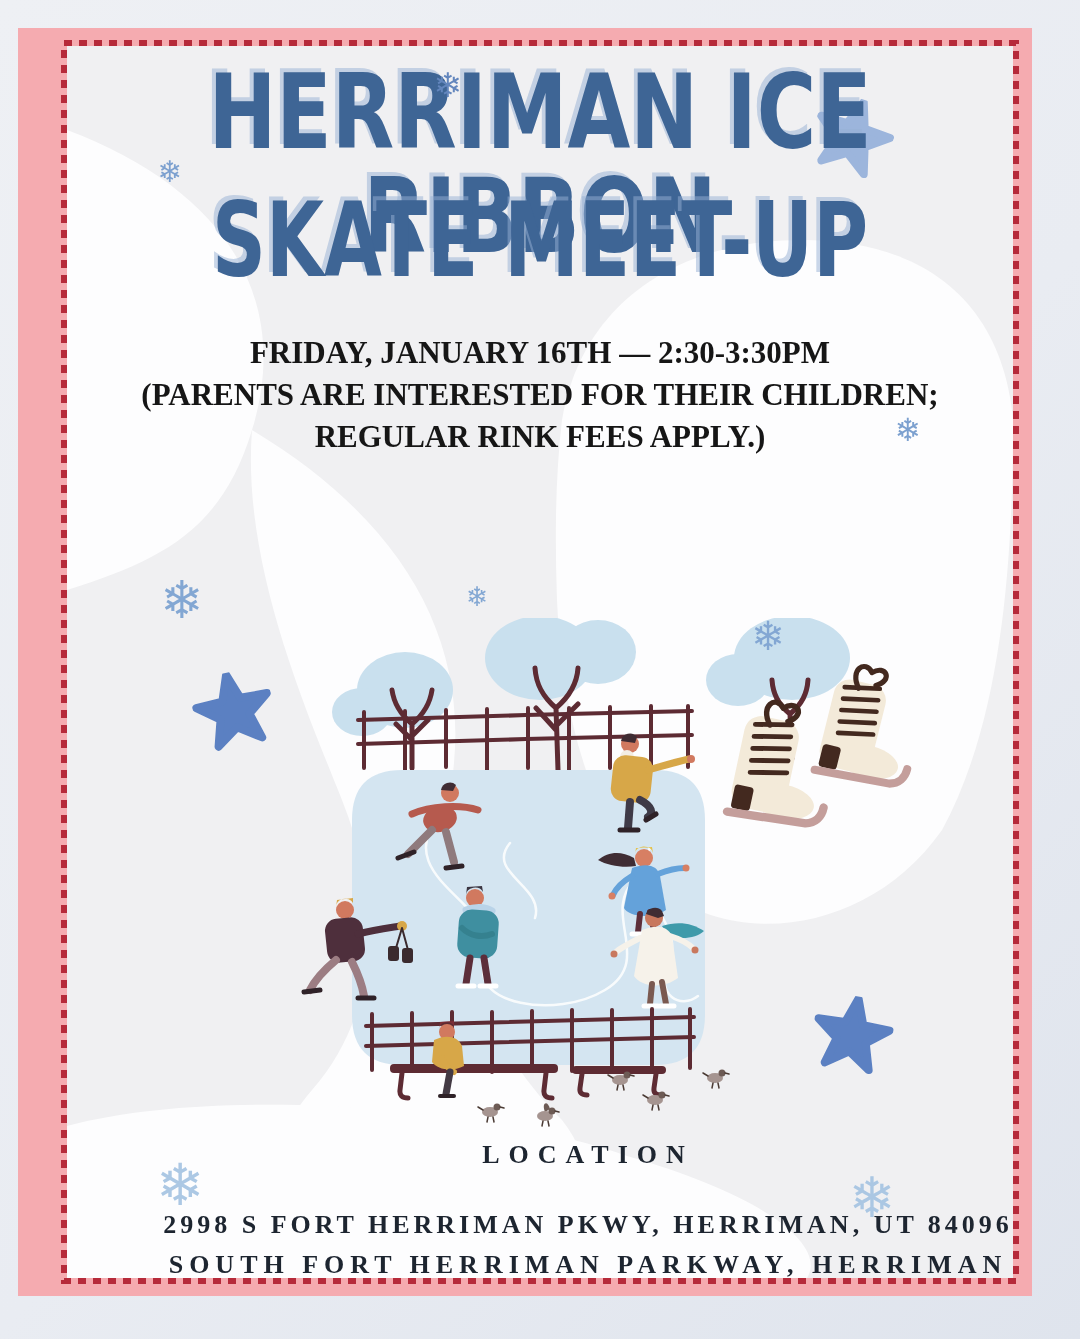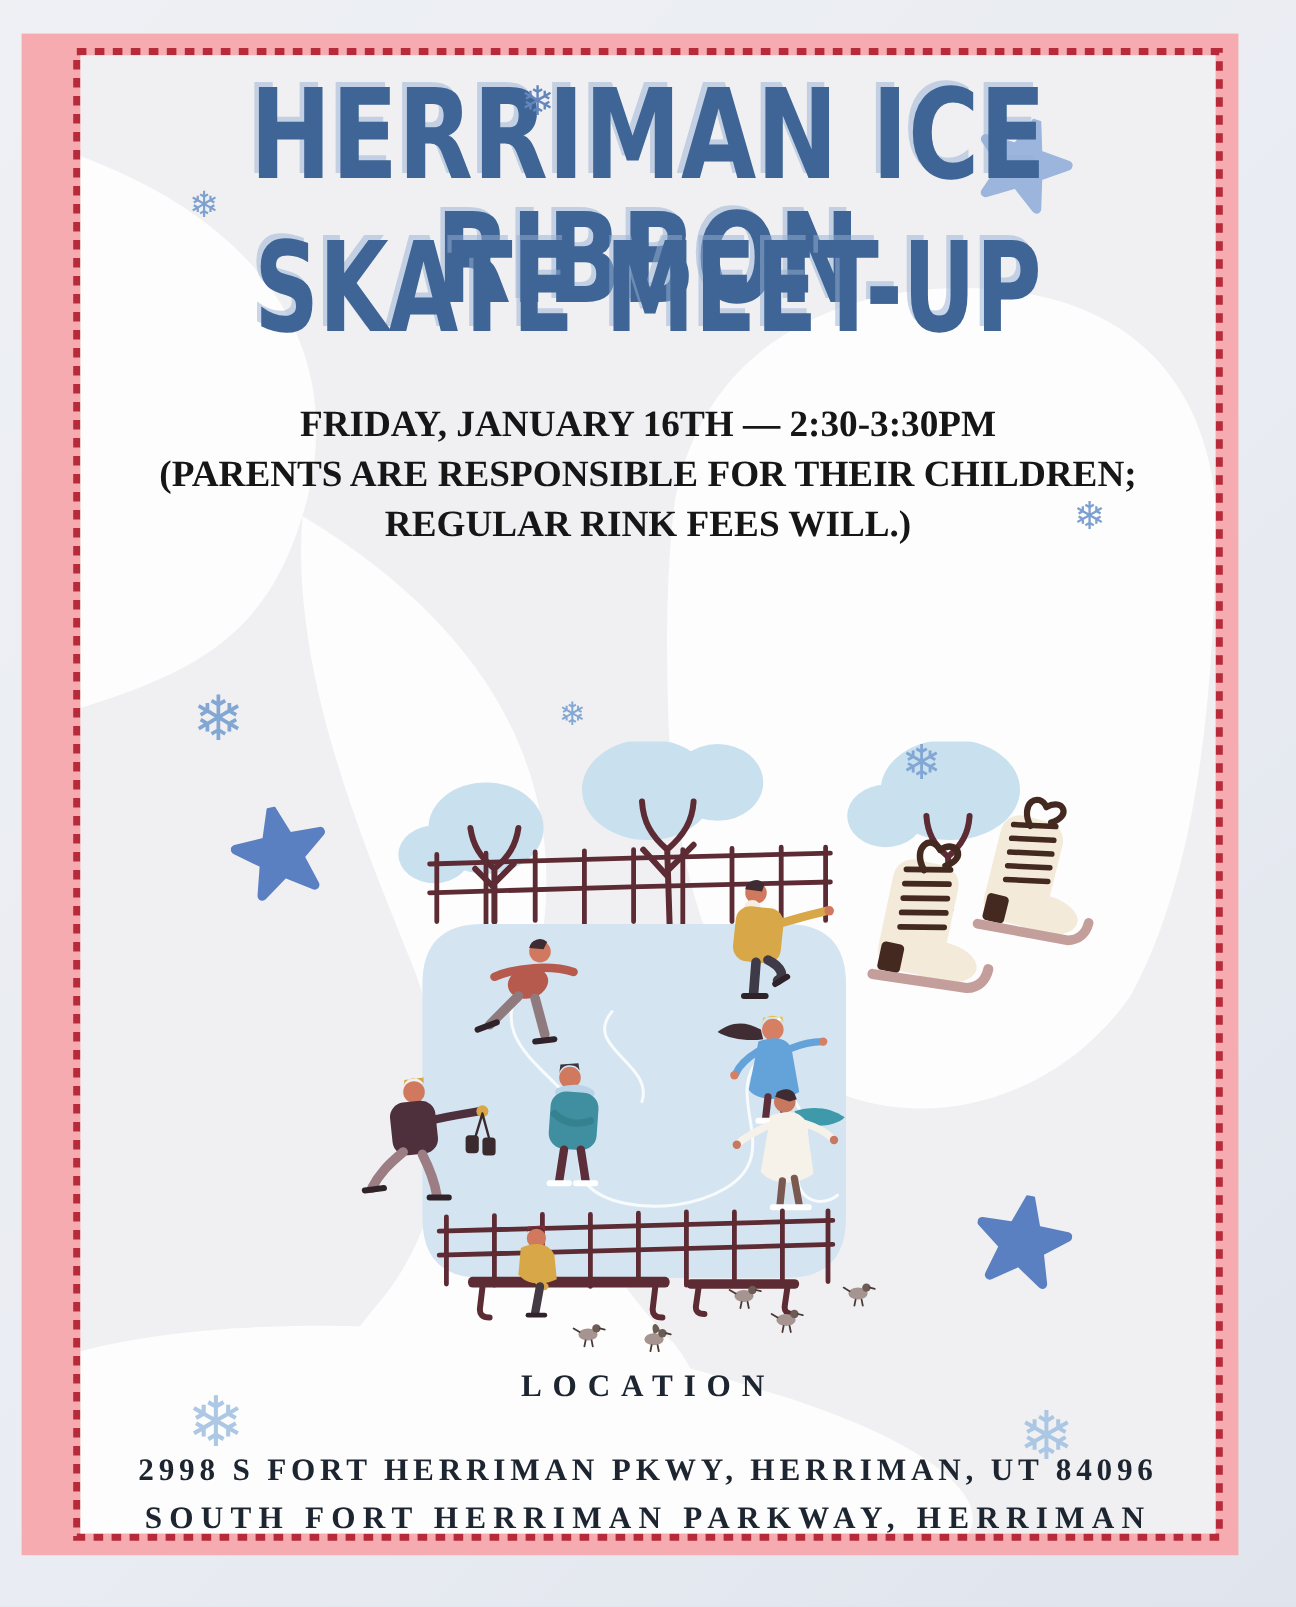--- a/index.html
+++ b/index.html
@@ -11,21 +11,21 @@
   .content{position:absolute;left:67px;top:46px;width:946px;height:1232px;
            background:#f0f0f2;overflow:hidden;}
   .bgblobs{position:absolute;left:0;top:0;width:946px;height:1232px;}
   .title{position:absolute;width:100%;margin:0;text-align:center;line-height:1;
          font-family:"DejaVu Sans",sans-serif;font-weight:700;color:#3e6595;
          text-shadow:-5px -4px 0 rgba(150,175,212,.5);z-index:2;}
   .title.line1{top:14px;font-size:104px;transform:scaleX(.78);}
   .title.line2{top:142px;font-size:104px;transform:scaleX(.72);}
   .body-text{position:absolute;top:286px;left:0;width:100%;text-align:center;
              font-size:31px;line-height:42px;font-weight:700;color:#161616;z-index:2;}
-  .loc{position:absolute;width:100%;text-align:center;font-weight:700;color:#1d2530;z-index:2;}
+  .loc{position:absolute;width:100%;text-align:center;font-weight:700;color:#1d2530;z-index:2;padding-left:48px;}
   .loc-heading{top:1094px;font-size:26px;letter-spacing:9px;}
   .loc-line1{top:1128px;font-size:26px;letter-spacing:4px;margin-top:36px;}
   .loc-line2{top:1204px;font-size:26px;letter-spacing:6px;}
   .illu{position:absolute;left:233px;top:572px;width:640px;height:520px;z-index:1;}
   .star{position:absolute;width:80px;height:80px;z-index:1;}
   .sf{position:absolute;transform:translate(-50%,-50%);line-height:1;z-index:5;
       font-family:"DejaVu Sans",sans-serif;}
 </style>
 </head>
 <body>
@@ -49,22 +49,22 @@
 
     <svg class="star" style="left:745px;top:52px;transform:rotate(18deg);z-index:1;" viewBox="0 0 80 80">
       <path d="M40,2 L49.2,27.4 L76.1,28.3 L54.8,44.8 L62.3,70.7 L40,55.6 L17.7,70.7 L25.2,44.8 L3.9,28.3 L30.8,27.4 Z" fill="#9cb5dc" stroke="#9cb5dc" stroke-width="8" stroke-linejoin="round"></path>
     </svg>
 
     <h1 class="title line1">HERRIMAN ICE RIBBON</h1>
     <h1 class="title line2">SKATE MEET-UP</h1>
 
     <div class="body-text">
       <div>FRIDAY, JANUARY 16TH — 2:30-3:30PM</div>
-      <div>(PARENTS ARE RESPONSIBLE FOR THEIR CHILDREN;</div>
-      <div>REGULAR RINK FEES WILL.)</div>
+      <div>(PARENTS ARE INTERESTED FOR THEIR CHILDREN;</div>
+      <div>REGULAR RINK FEES APPLY.)</div>
     </div>
 
     <svg class="illu" viewBox="0 0 640 520">
       <g stroke-linecap="round" stroke-linejoin="round">
 
         <g fill="#c9e0ee">
           <ellipse cx="105" cy="72" rx="48" ry="38"></ellipse>
             <ellipse cx="62" cy="94" rx="30" ry="24"></ellipse>
           <ellipse cx="240" cy="40" rx="55" ry="42"></ellipse>
             <ellipse cx="298" cy="34" rx="38" ry="32"></ellipse>

